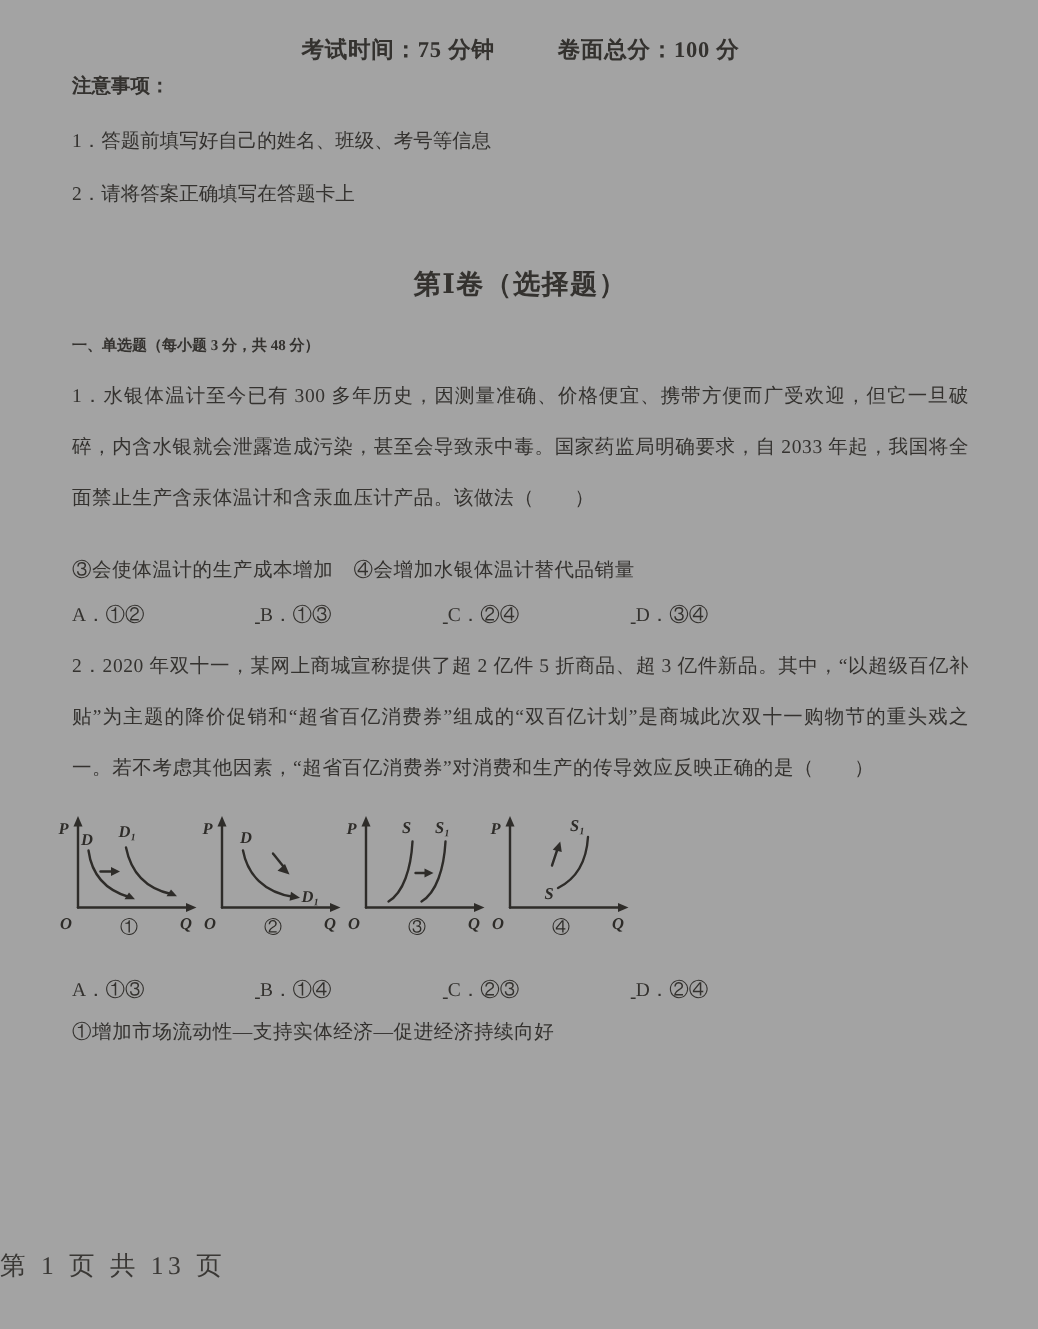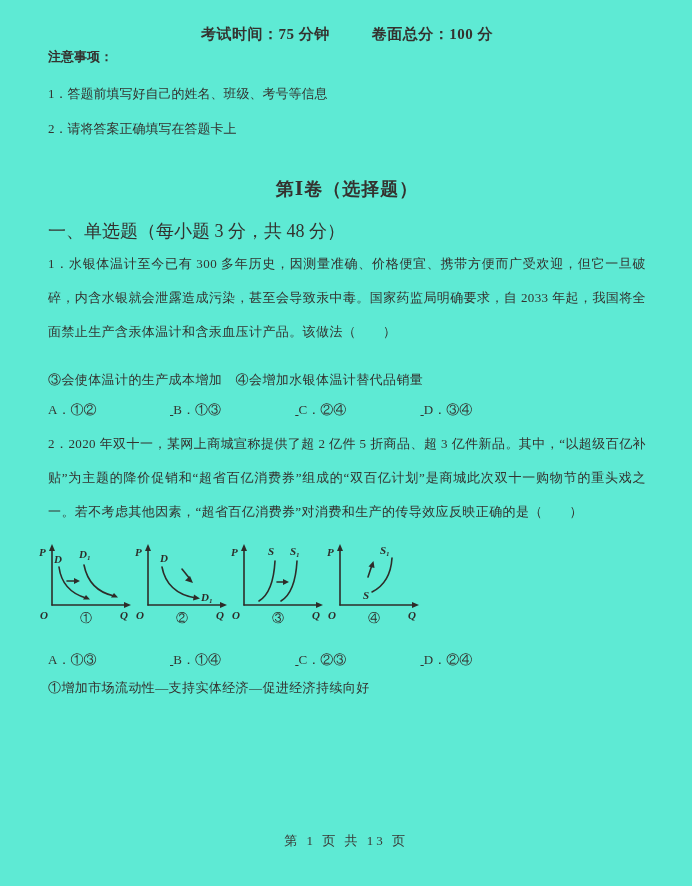--- a/index.html
+++ b/index.html
@@ -2,21 +2,21 @@
 <html lang="zh"><head>
 <meta charset="utf-8">
 <style>
   * { box-sizing: border-box; }
   html, body { margin: 0; padding: 0; background: #e9e9e7; }
   .page {
     position: relative;
     width: 692px;
     height: 886px;
     margin: 0 auto;
-    background: #5eead4;
+    background: #a3a3a3;
     color: #34322f;
     font-family: "Liberation Serif", "DejaVu Serif", serif;
     font-size: 13px;
     overflow: hidden;
     padding: 25px 46px 0 48px;
   }
   .header-row {
     display: flex;
     justify-content: center;
     gap: 42px;
@@ -31,22 +31,22 @@
   .section-title {
     margin: 40px 0 0;
     text-align: center;
     font-size: 18px;
     font-weight: bold;
     line-height: 22px;
     letter-spacing: 1px;
   }
   .subsection-title {
     margin: 22px 0 0;
-    font-size: 18px;
-    font-weight: normal;
+    font-size: 10px;
+    font-weight: bold;
     line-height: 18px;
   }
   .stem {
     margin: 7px 0 0;
     line-height: 34px;
     text-align: justify;
     letter-spacing: 0.4px;
   }
   .stem.q2 { margin-top: 8px; }
   .stem.q3 { margin-top: 14px; }
@@ -70,22 +70,21 @@
     font-weight: bold;
     font-size: 11px;
     fill: #2e2c29;
   }
   .graph text.num { font-style: normal; font-weight: normal; font-size: 12px; }
   .graph .stroke { stroke: #2e2c29; stroke-width: 1.6; fill: none; stroke-linecap: round; }
   .graph .fillhead { fill: #2e2c29; stroke: none; }
   .page-footer {
     position: absolute;
     left: 0; right: 0; top: 832px;
-    text-align: center;
-    font-size: 13px;
+    font-size: 17px;
     letter-spacing: 3px;
     color: #3a3835;
   }
 </style>
 </head>
 <body>
 
 <div class="page">
 
   <div class="header-row">

